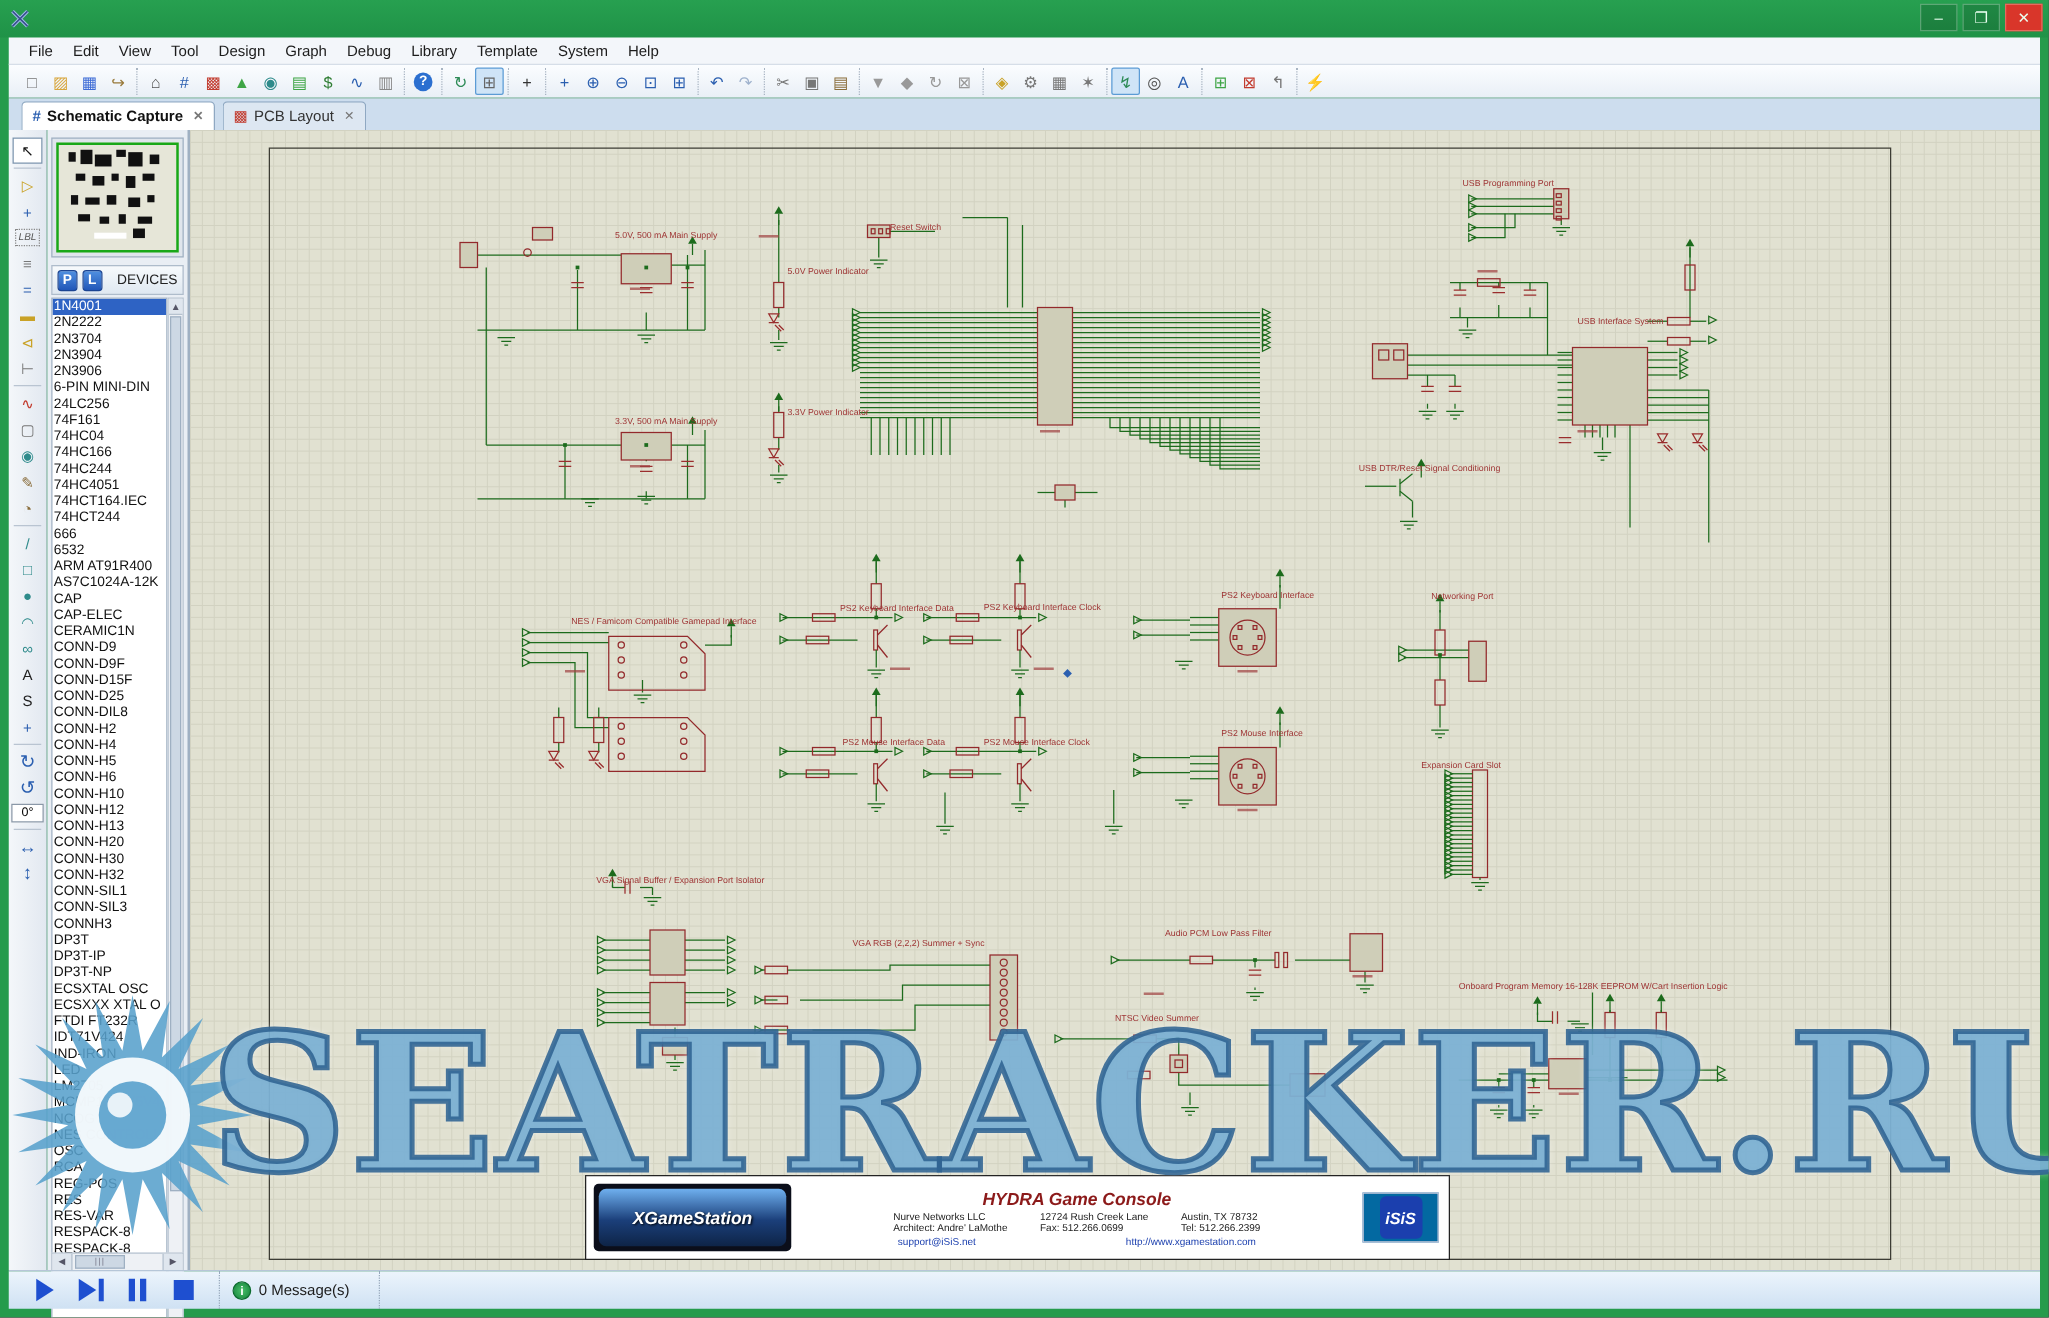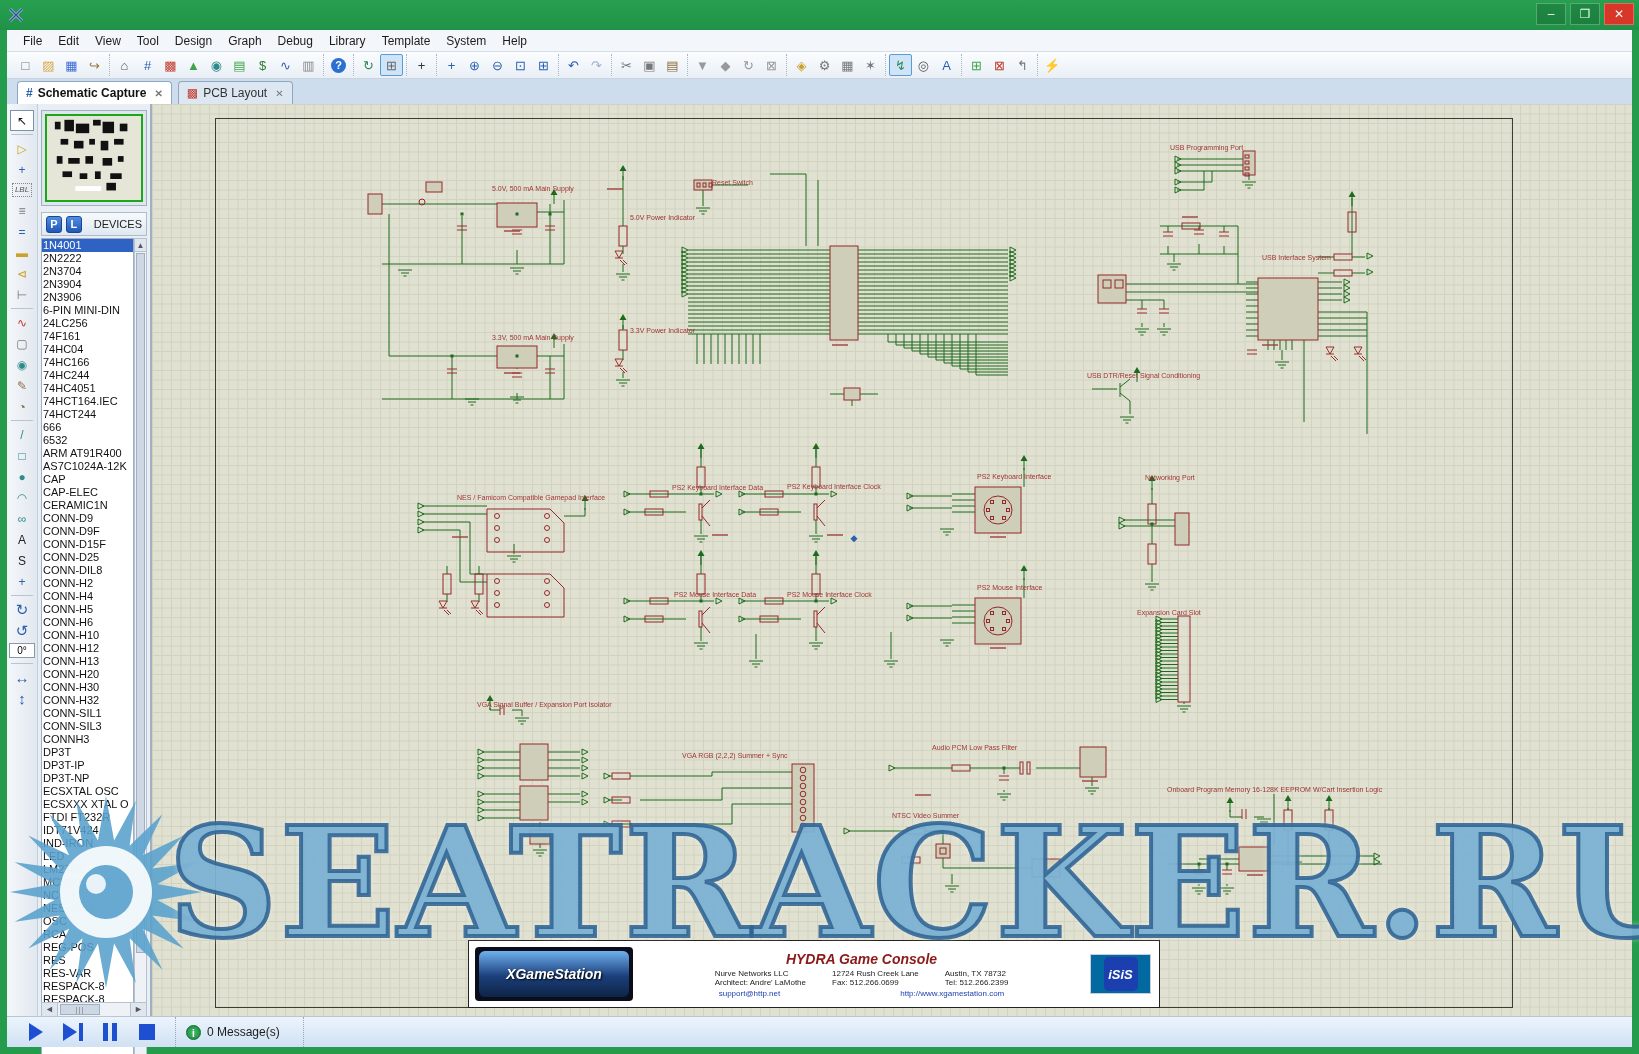--- a/index.html
+++ b/index.html
@@ -1008,21 +1008,21 @@
           <div>
             <div>12724 Rush Creek Lane</div>
             <div>Fax: 512.266.0699</div>
           </div>
           <div>
             <div>Austin, TX 78732</div>
             <div>Tel: 512.266.2399</div>
           </div>
         </div>
         <div class="tlinks">
-          <span>support@http.net</span>
+          <span>support@iSiS.net</span>
           <span>http://www.xgamestation.com</span>
         </div>
       </div>
       <div class="isislogo">
         <div class="isisinner">iSiS</div>
       </div>
     </div>
   </div>
 
   <div class="statusbar">

